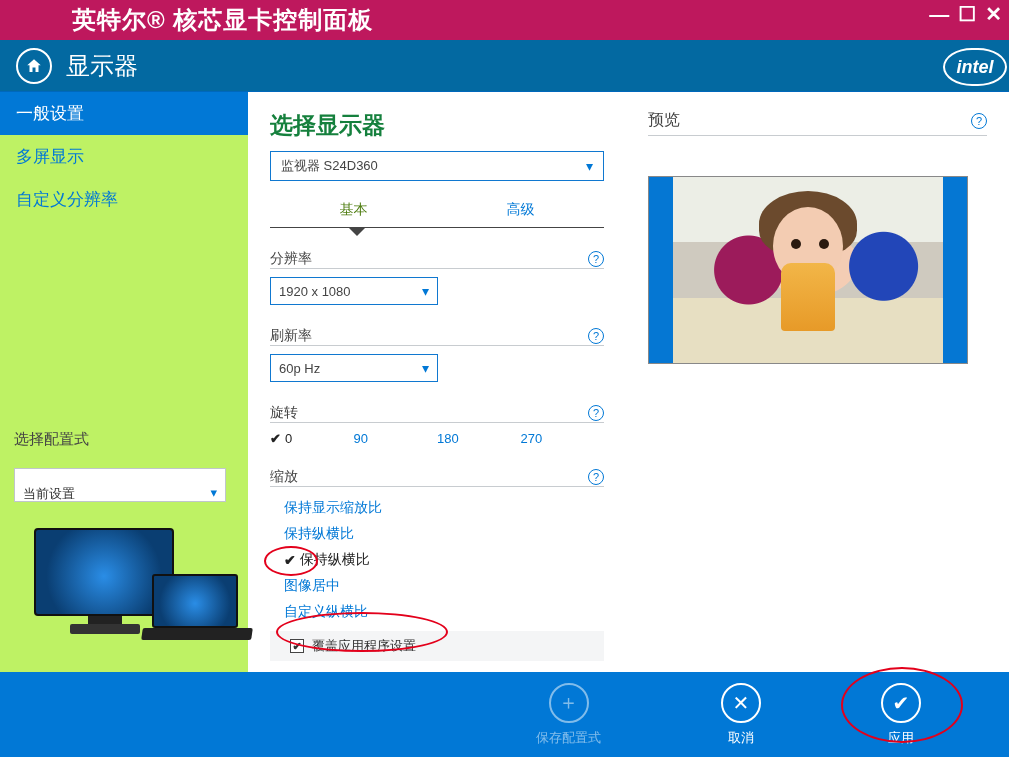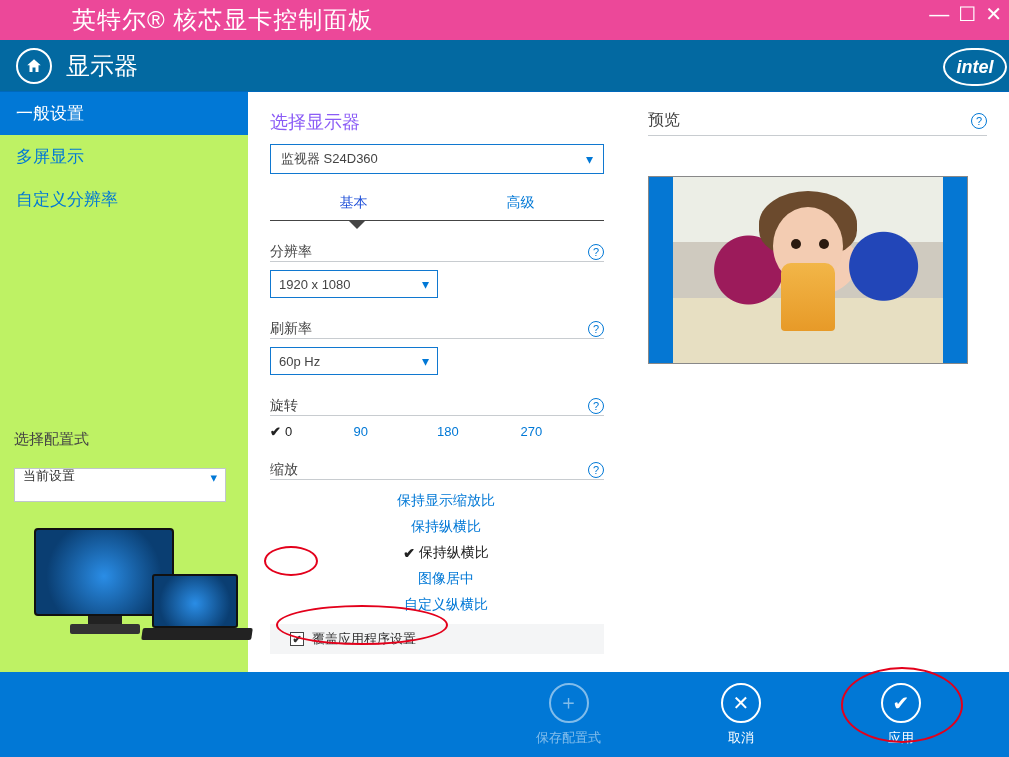--- a/index.html
+++ b/index.html
@@ -2,27 +2,27 @@
 <html><head>
 <meta charset="utf-8">
 <style>
   * { box-sizing: border-box; margin: 0; padding: 0; font-family: "Microsoft YaHei", "SimSun", Arial, sans-serif; }
   html, body { width: 1009px; height: 757px; overflow: hidden; }
   body { background: #fff; }
 
   
   .titlebar {
     height: 40px;
-    background: #ec4899;   
+    background: #be185d;   
     color: #fff;
     display: flex;
     align-items: center;
     padding: 0 6px 0 72px;
     font-size: 24px;
-    font-weight: 400;
+    font-weight: 700;
     letter-spacing: 1px;
     position: relative;
   }
   .win-controls {
     position: absolute; right: 6px; top: 4px;
     display: flex; gap: 8px; font-family: Arial, sans-serif;
     font-size: 20px; line-height: 20px;
   }
   .win-controls span { cursor: pointer; }
 
@@ -67,21 +67,21 @@
   .sidebar-item.active {
     background: #0178d6; color: #fff;
   }
 
   .sidebar-spacer { flex: 1; }
   .profile-block { padding: 0 14px 12px 14px; font-size: 15px; color: #444; }
   .profile-label { margin-bottom: 19px; }
   .sb-select {
     width: 212px; height: 26px;
     border: 1px solid #c0c6cc; background: #fff;
-    display: flex; align-items: flex-end; justify-content: space-between;
+    display: flex; align-items: flex-start; justify-content: space-between;
     padding: 16px 8px; font-size: 13px; cursor: pointer; color: #333;
   }
   .sb-select .caret { color: #0178d6; }
 
   .monitor-art { margin: 18px 0 0 20px; position: relative; height: 140px; }
   .mon-big {
     position: absolute; left: 0; top: 8px; width: 140px; height: 88px;
     background: radial-gradient(circle at 50% 55%, #2a8de6 0%, #0a3e72 70%);
     border: 2px solid #111; border-radius: 4px;
   }
@@ -95,36 +95,36 @@
   .laptop-base {
     position: absolute; left: 108px; top: 108px; width: 110px; height: 12px;
     background: #222; transform: skewX(-8deg); border-radius: 2px;
   }
 
   
   .main { flex: 1; display: flex; padding: 18px 22px 0 22px; gap: 40px; }
   .col-settings { width: 338px; }
   .col-preview  { flex: 1; }
 
-  .sel-label { font-size: 18px; color: #8b5cf6; margin-bottom: 10px; }
+  .sel-label { font-size: 23px; color: #15803d; margin-bottom: 10px; font-weight: bold; }
   .combo {
     width: 334px; height: 30px; border: 1px solid #1078d0;
     display: flex; align-items: center; justify-content: space-between;
     padding: 0 10px; font-size: 13px; color: #444; cursor: pointer;
   }
   .combo .caret, .combo2 .caret { color: #0178d6; font-size: 14px; }
 
   .tabs {
     margin-top: 14px; display: flex; border-bottom: 1px solid #444; width: 334px;
     position: relative;
   }
   .tab {
     flex: 1; text-align: center; padding: 6px 0 8px 0; font-size: 14px; cursor: pointer;
   }
-  .tab.active { color: #1d4ed8; }
+  .tab.active { color: #4d7c0f; }
   .tab.inactive { color: #0178d6; }
   .tab-pointer {
     position: absolute; bottom: -9px; left: 78px;
     width: 0; height: 0;
     border-left: 9px solid transparent;
     border-right: 9px solid transparent;
     border-top: 9px solid #444;
   }
 
   .field { margin-top: 22px; }
@@ -140,21 +140,21 @@
     display: flex; align-items: center; justify-content: space-between;
     padding: 0 8px; font-size: 13px; color: #444; cursor: pointer; font-family: "Consolas","Courier New",monospace;
   }
 
   .rotate-opts { display: flex; gap: 0; width: 334px; font-size: 13px; }
   .rotate-opts .opt { width: 84px; color: #0178d6; cursor: pointer; display: flex; align-items: center; gap: 4px; }
   .rotate-opts .opt.sel { color: #222; }
   .check { font-weight: bold; }
 
   .scale-list { margin-top: 8px; font-size: 14px; }
-  .scale-list .sopt { padding: 4px 0 4px 14px; color: #0178d6; cursor: pointer; display: flex; align-items: center; gap: 4px; justify-content: center; }
+  .scale-list .sopt { padding: 4px 0 4px 14px; color: #0178d6; cursor: pointer; display: flex; align-items: center; gap: 4px; }
   .scale-list .sopt.sel { color: #222; }
 
   .override-row {
     margin-top: 6px; width: 334px; background: #f4f5f6;
     padding: 6px 8px 6px 20px; display: flex; align-items: center; gap: 8px;
     font-size: 13px; color: #333;
   }
   .cb {
     width: 14px; height: 14px; border: 1px solid #444; background: #fff;
     display: inline-flex; align-items: center; justify-content: center;

